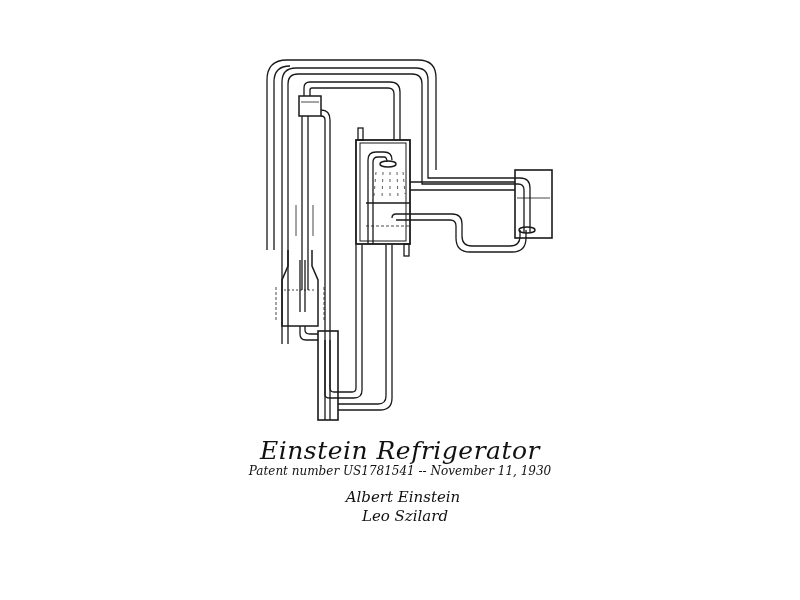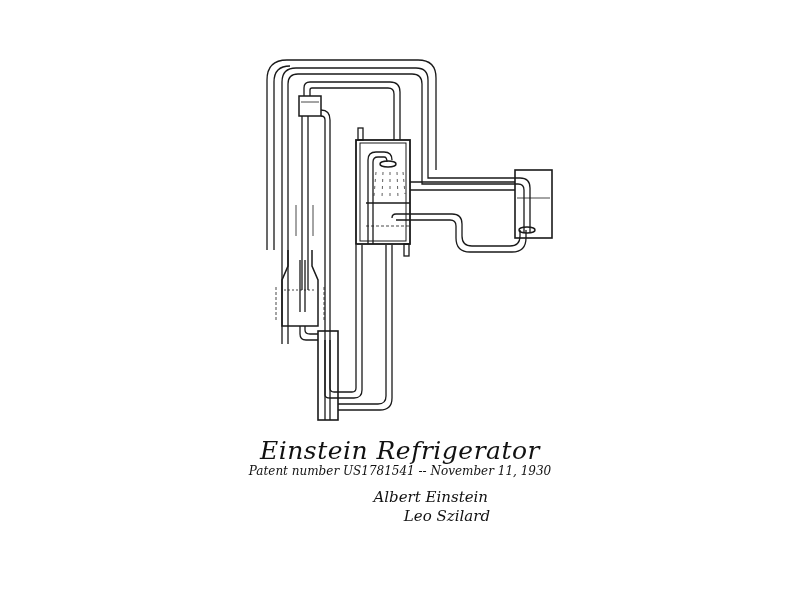--- a/index.html
+++ b/index.html
@@ -1,22 +1,22 @@
 <!DOCTYPE html>
 <html><head>
   <meta charset="utf-8">
   <style>
     html, body { margin: 0; padding: 0; }
     body { width: 800px; height: 600px; background: #ffffff; position: relative; overflow: hidden; }
     #drawing { position: absolute; left: 0; top: 0; width: 800px; height: 600px; }
     .caption { position: absolute; left: 0; width: 800px; text-align: center; color: #111; }
     #title { top: 436px; font-family: "DejaVu Serif", serif; font-style: italic; font-size: 25px; letter-spacing: 0.5px; }
     #subtitle { top: 464px; font-family: "DejaVu Serif", serif; font-style: italic; font-size: 12px; }
-    #sig1 { top: 488px; left: 318px; width: 170px; text-align: right; font-family: "DejaVu Serif", serif; font-style: italic; font-size: 15px; }
-    #sig2 { top: 507px; left: 320px; width: 170px; text-align: right; font-family: "DejaVu Serif", serif; font-style: italic; font-size: 15px; }
+    #sig1 { top: 488px; left: 318px; width: 170px; text-align: center; font-family: "DejaVu Serif", serif; font-style: italic; font-size: 15px; }
+    #sig2 { top: 507px; left: 320px; width: 170px; text-align: center; font-family: "DejaVu Serif", serif; font-style: italic; font-size: 15px; }
   </style>
 </head>
 <body>
 
 <svg id="drawing" viewBox="0 0 800 600" xmlns="http://www.w3.org/2000/svg">
   <g fill="none" stroke="#1a1a1a" stroke-width="1.3">
 
     <g>
       <path d="M 282 344 L 282 82 Q 282 68 296 68 L 416 68 Q 428 68 428 80 L 428 178 L 515 178"></path>
       <path d="M 288 344 L 288 84 Q 288 74 298 74 L 412 74 Q 422 74 422 84 L 422 184 L 515 184"></path>

